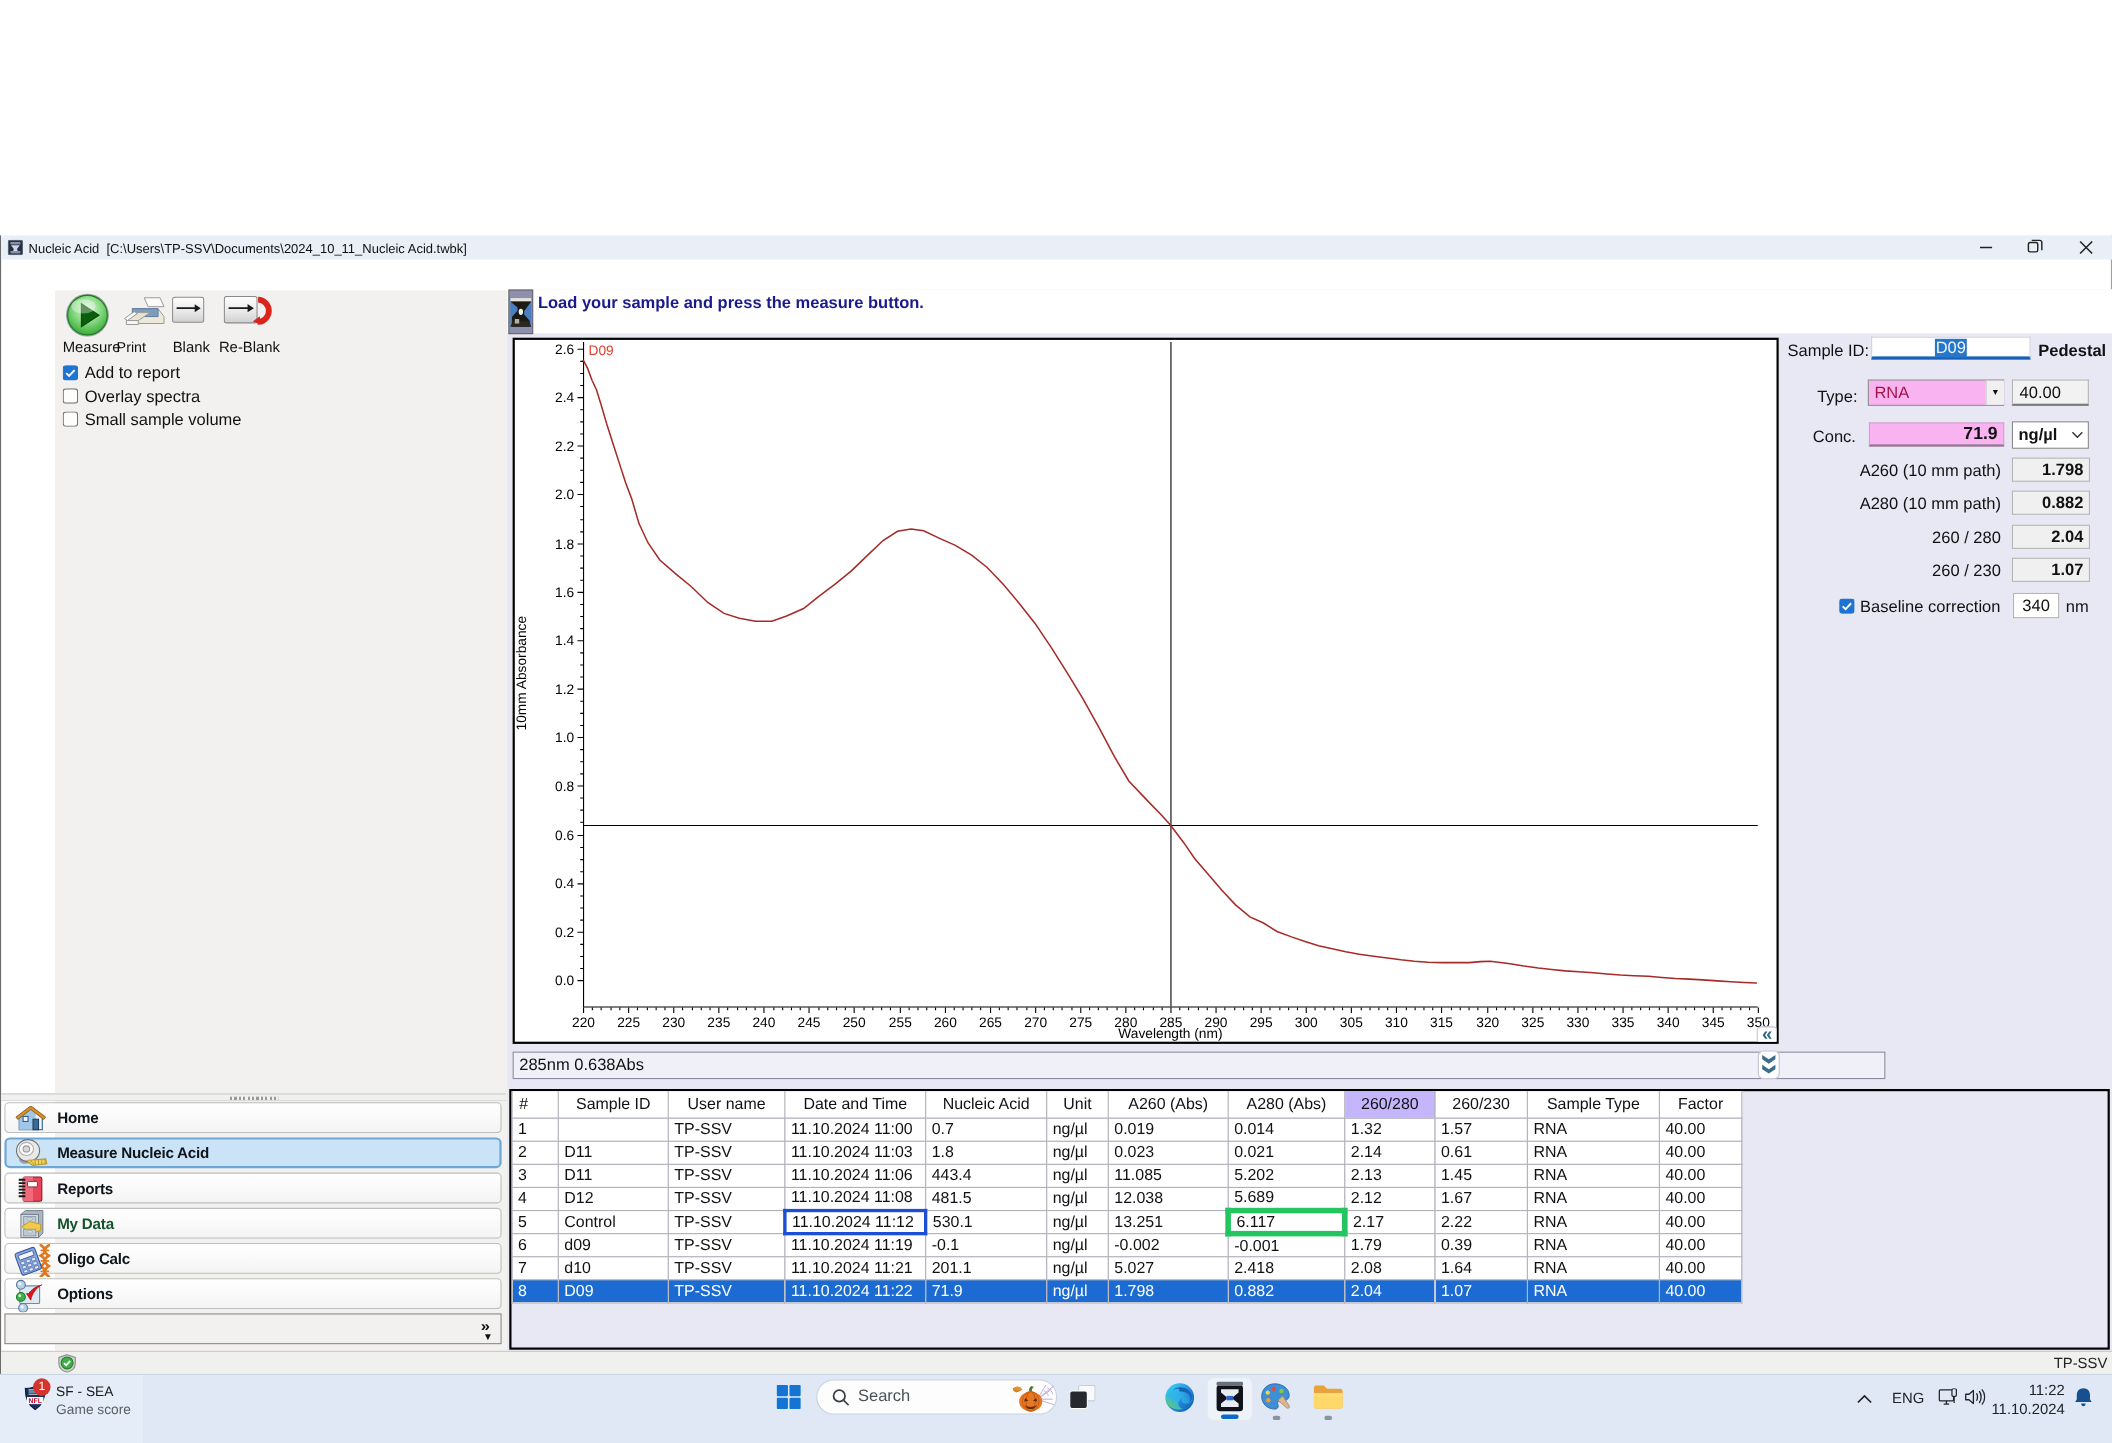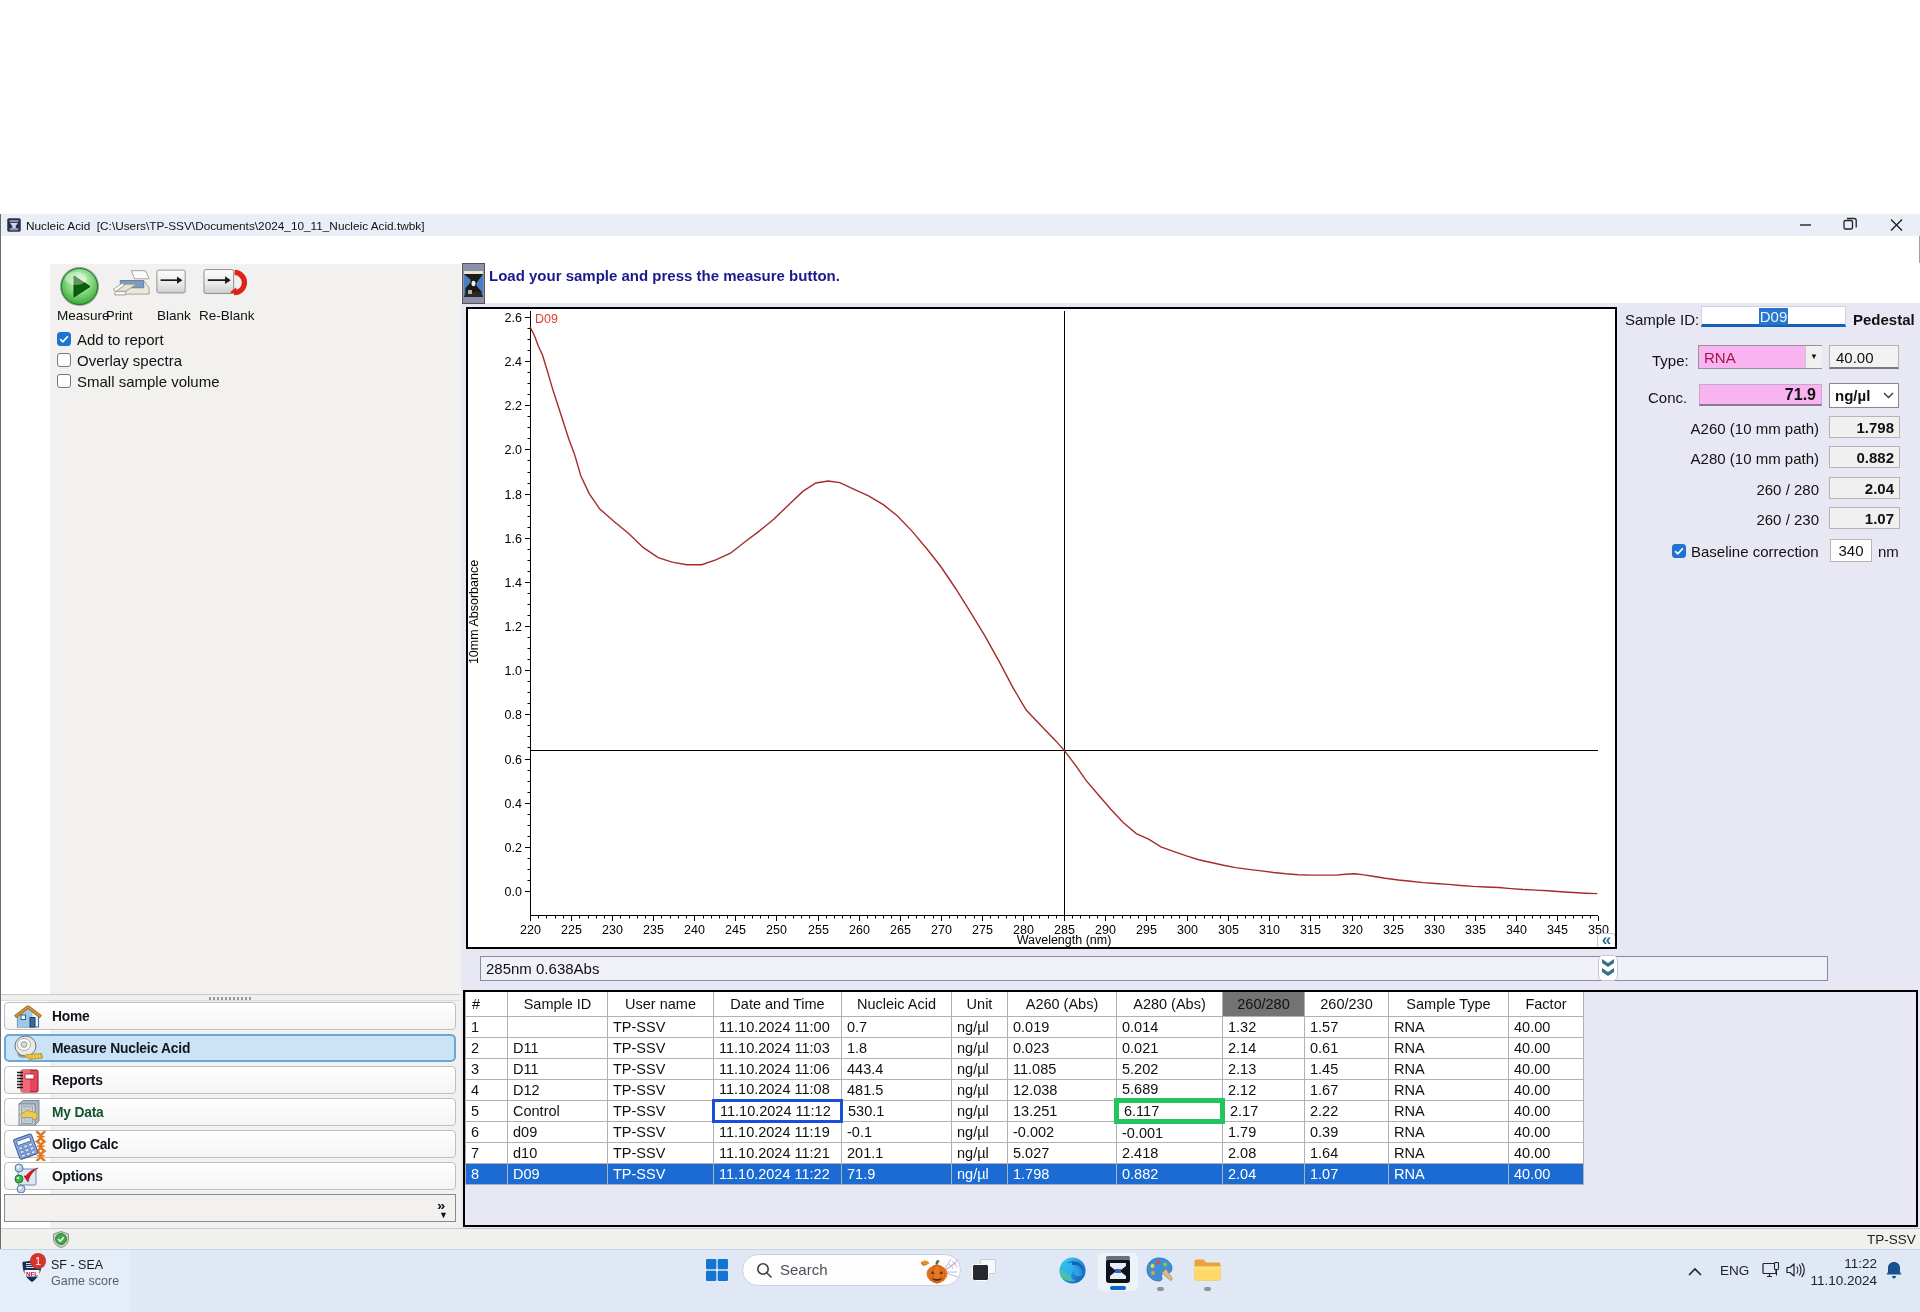--- a/index.html
+++ b/index.html
@@ -409,21 +409,21 @@
 <text x="1130.5" y="625.0" font-size="12.5" text-anchor="middle" fill="#000">350</text>
 <line x1="596.5" y1="2.0" x2="596.5" y2="606.0" stroke="#000" stroke-width="1"></line>
 <line x1="62.0" y1="441.5" x2="1130.0" y2="441.5" stroke="#000" stroke-width="1"></line>
 <path d="M62.0,17.9 L66.1,25.7 L70.2,36.7 L74.3,45.5 L78.4,58.8 L84.2,78.6 L89.9,96.3 L94.9,111.8 L100.6,129.4 L106.4,144.9 L112.9,167.0 L121.2,184.6 L131.8,200.1 L145.8,212.2 L160.6,224.4 L175.4,238.7 L190.2,248.6 L204.1,253.1 L218.9,255.7 L233.7,255.7 L247.7,250.8 L262.5,244.2 L276.4,233.2 L291.2,222.1 L306.0,210.0 L320.8,195.7 L334.8,182.4 L347.9,174.0 L360.2,172.0 L371.7,173.6 L385.7,180.2 L400.5,186.8 L415.3,195.7 L429.2,206.7 L444.0,222.1 L458.8,239.8 L472.8,257.5 L487.6,279.5 L501.5,301.6 L516.3,325.9 L531.1,352.4 L545.1,378.9 L558.2,401.0 L573.8,417.5 L587.8,431.9 L596.0,441.1 L608.3,457.3 L618.2,471.6 L630.5,486.0 L642.8,500.3 L655.2,513.6 L668.3,524.6 L680.6,530.1 L692.9,537.8 L706.1,542.7 L718.4,546.9 L730.7,550.7 L743.1,553.5 L755.4,556.2 L767.7,558.6 L780.8,560.4 L793.2,561.9 L805.5,563.5 L817.8,564.8 L830.1,565.7 L843.3,566.1 L855.6,566.1 L867.9,566.1 L877.8,565.2 L886.8,564.8 L895.9,565.9 L904.9,567.2 L917.2,569.2 L930.4,571.0 L942.7,572.3 L955.0,573.6 L967.3,574.5 L980.5,575.4 L992.8,576.5 L1005.1,577.4 L1017.4,578.0 L1030.6,578.5 L1042.9,579.6 L1055.2,580.5 L1067.6,581.1 L1079.9,581.8 L1093.0,582.7 L1105.4,583.5 L1117.7,584.2 L1129.2,584.6" fill="none" stroke="#a62b28" stroke-width="1.4"></path>
 <text x="67" y="14" font-size="12.5" fill="#e03c31">D09</text>
 <text x="596" y="635" font-size="12.5" text-anchor="middle" fill="#000">Wavelength (nm)</text>
 <text x="10" y="303" font-size="12.5" fill="#000" text-anchor="middle" transform="rotate(-90 10 303)">10mm Absorbance</text>
 </svg>
         <div class="abs" style="left:1129px;top:624px;width:19px;height:16px;background:#fff;border:1px solid #c5c5d5;border-radius:4px;color:#2d6a88;font-size:17px;font-weight:bold;text-align:center;line-height:12px">«</div>
       </div>
-      <div class="abs" style="left:19px;top:693px;width:1348px;height:25px;background:#f0f0f8;border:1px solid #8a8aa0;">
+      <div class="abs" style="left:5px;top:693px;width:1248px;height:25px;background:#f0f0f8;border:1px solid #8a8aa0;">
         <div class="abs" style="left:5px;top:3px;font-size:15px;color:#111">285nm 0.638Abs</div>
       </div>
       <div class="abs" style="left:1137px;top:692px;width:20px;height:26px;background:#fff;border:1px solid #c5c5d5;border-radius:5px;text-align:center"><svg width="14" height="22" viewBox="0 0 14 22" style="margin-top:1px">
           <g fill="#3a6e8a">
             <path d="M1 2l6 4 6-4v4l-6 4-6-4z"></path>
             <path d="M1 11l6 4 6-4v4l-6 4-6-4z"></path>
           </g>
         </svg></div>
       <div class="abs" style="left:1164px;top:48px;font-size:15px;color:#111">Sample ID:</div>
       <div class="abs" style="left:1240px;top:43px;width:145px;height:21px;background:#fff;border:1px solid #d0d0e0;border-bottom:3px solid #1560b8;text-align:center;font-size:15px;line-height:20px"><span style="background:#2677c9;color:#eaf4ff;padding:0 1px">D09</span></div>
@@ -459,21 +459,21 @@
           <tbody>
             <tr style="height:24px">
               <td style="width:42px;border:1px solid #b0b0b8;border-top:none;text-align:left;padding-left:6px;background:#fff;font-size:14.5px">#</td>
               <td style="width:100px;border:1px solid #b0b0b8;border-top:none;text-align:center;background:#fff;font-size:14.5px">Sample ID</td>
               <td style="width:106px;border:1px solid #b0b0b8;border-top:none;text-align:center;background:#fff;font-size:14.5px">User name</td>
               <td style="width:128px;border:1px solid #b0b0b8;border-top:none;text-align:center;background:#fff;font-size:14.5px">Date and Time</td>
               <td style="width:110px;border:1px solid #b0b0b8;border-top:none;text-align:center;background:#fff;font-size:14.5px">Nucleic Acid</td>
               <td style="width:56px;border:1px solid #b0b0b8;border-top:none;text-align:center;background:#fff;font-size:14.5px">Unit</td>
               <td style="width:109px;border:1px solid #b0b0b8;border-top:none;text-align:center;background:#fff;font-size:14.5px">A260 (Abs)</td>
               <td style="width:106px;border:1px solid #b0b0b8;border-top:none;text-align:center;background:#fff;font-size:14.5px">A280 (Abs)</td>
-              <td style="width:82px;border:1px solid #b0b0b8;border-top:none;text-align:center;background:#737373;font-size:14.5px">260/280</td>
+              <td style="width:82px;border:1px solid #b0b0b8;border-top:none;text-align:center;background:#c4b5fd;font-size:14.5px">260/280</td>
               <td style="width:84px;border:1px solid #b0b0b8;border-top:none;text-align:center;background:#fff;font-size:14.5px">260/230</td>
               <td style="width:120px;border:1px solid #b0b0b8;border-top:none;text-align:center;background:#fff;font-size:14.5px">Sample Type</td>
               <td style="width:75px;border:1px solid #b0b0b8;border-top:none;text-align:center;background:#fff;font-size:14.5px">Factor</td>
             </tr>
             <tr style="height:21px;background:#fff">
               <td style="border:1px solid #b0b0b8;padding-left:5px;white-space:nowrap;overflow:hidden">1</td>
               <td style="border:1px solid #b0b0b8;padding-left:5px;white-space:nowrap;overflow:hidden"></td>
               <td style="border:1px solid #b0b0b8;padding-left:5px;white-space:nowrap;overflow:hidden">TP-SSV</td>
               <td style="border:1px solid #b0b0b8;padding-left:5px;white-space:nowrap;overflow:hidden">11.10.2024 11:00</td>
               <td style="border:1px solid #b0b0b8;padding-left:5px;white-space:nowrap;overflow:hidden">0.7</td>

